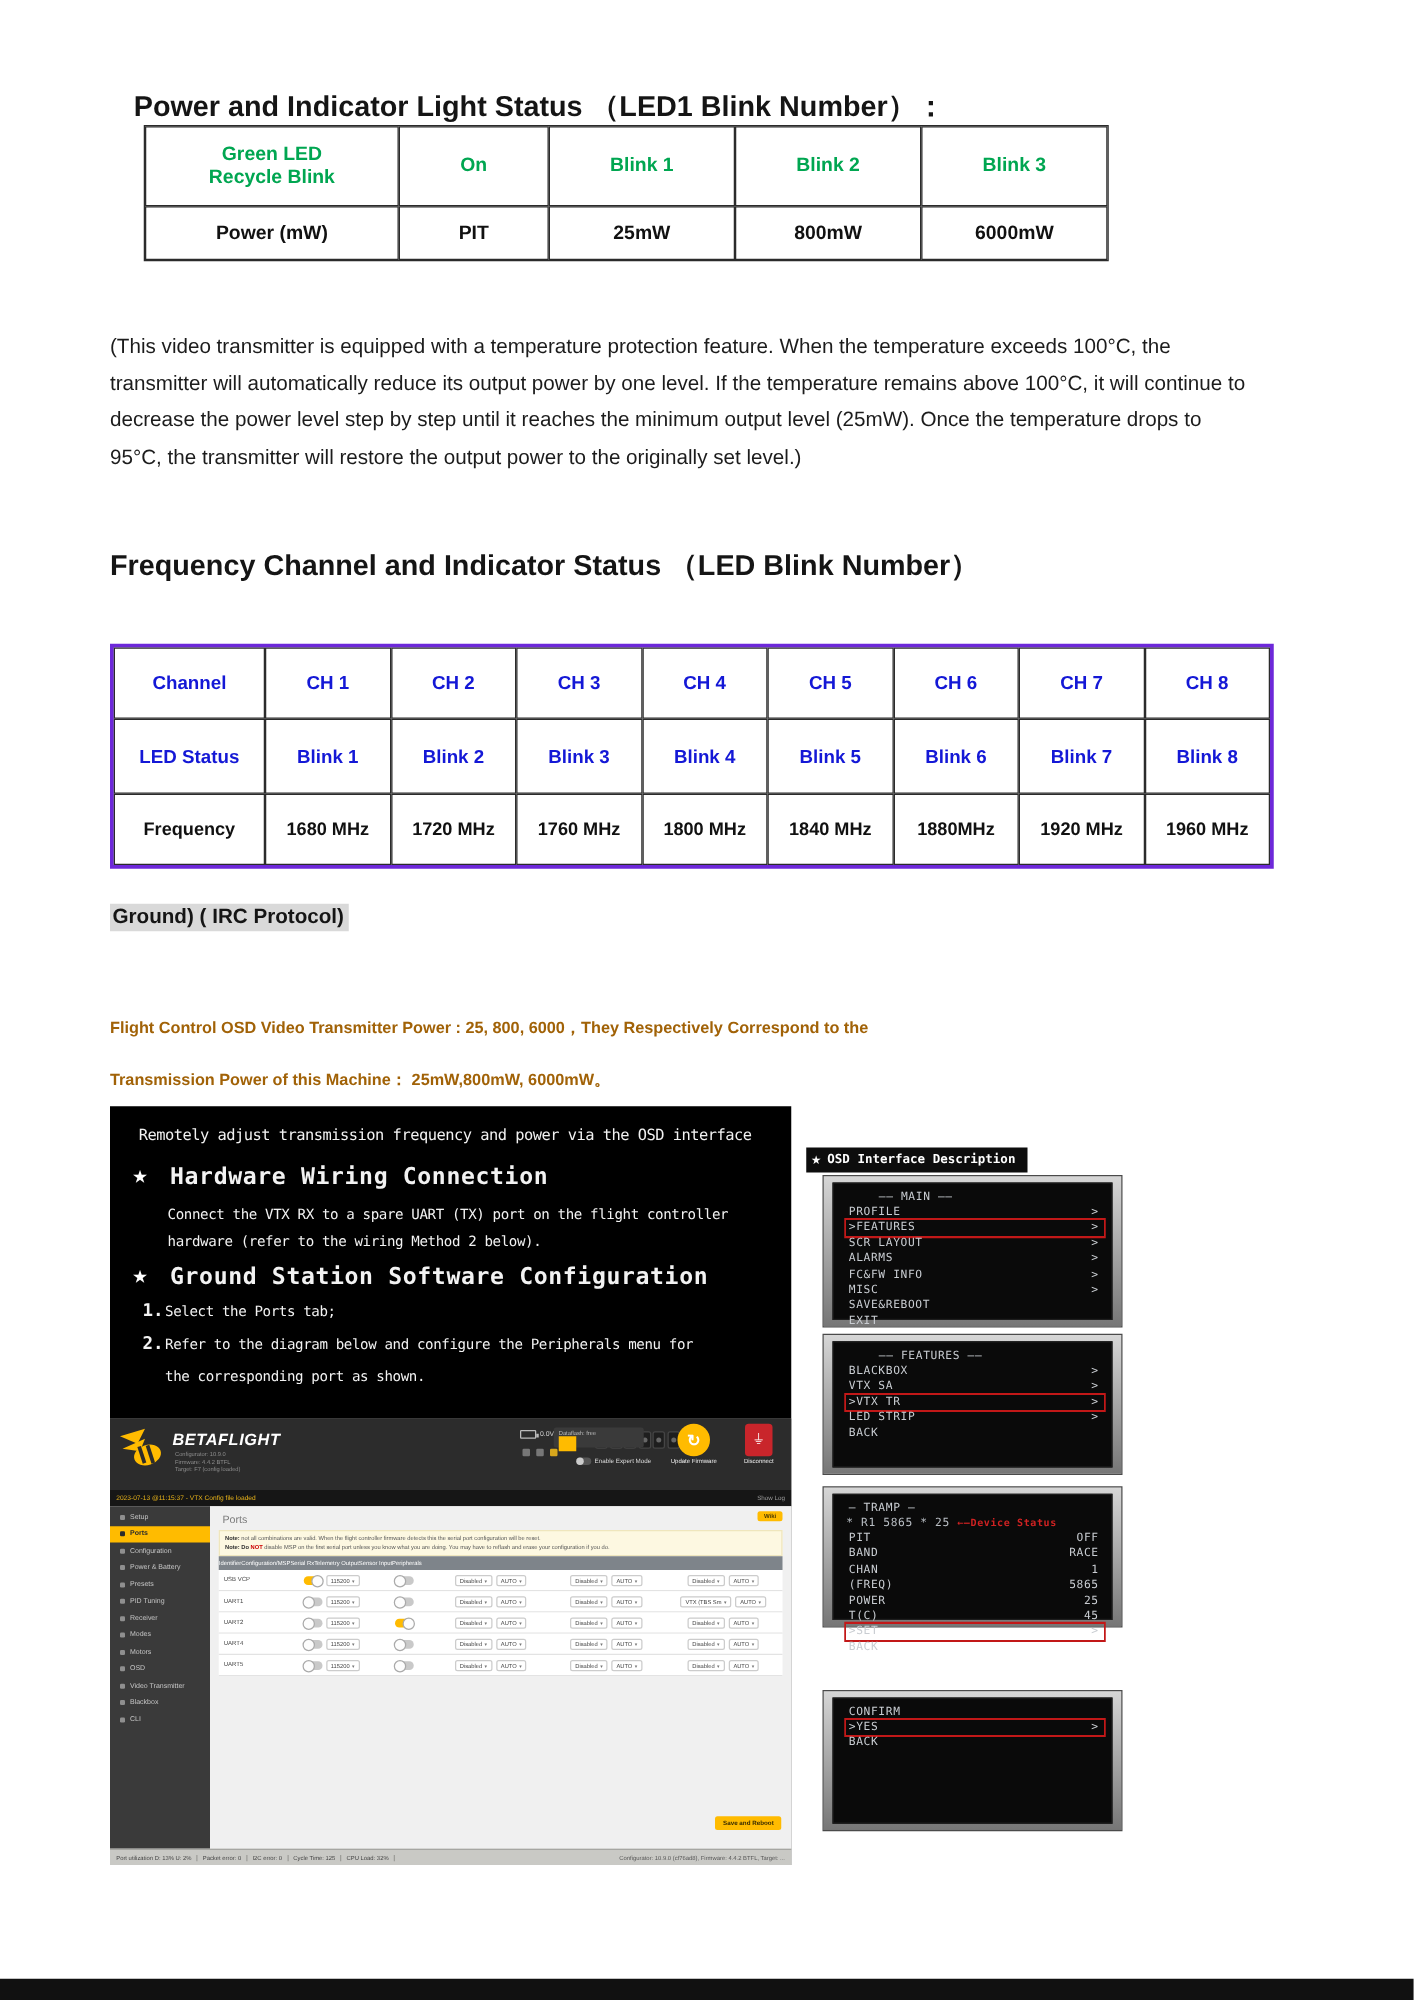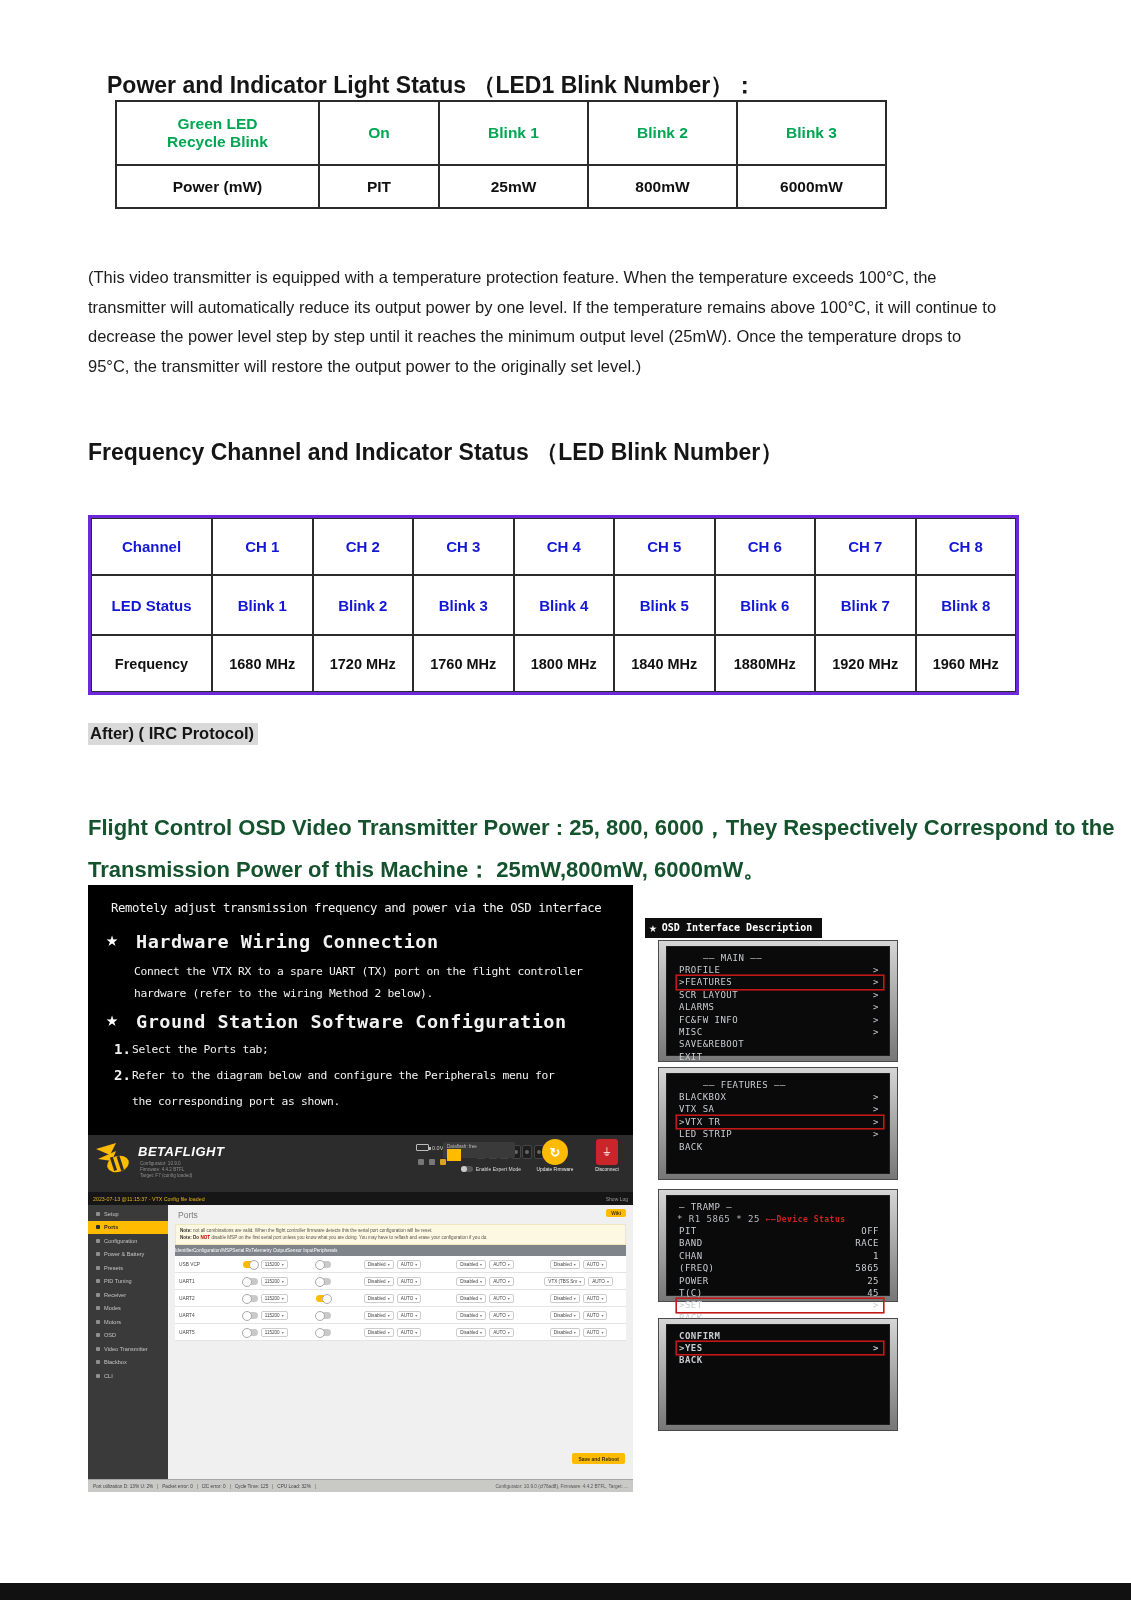--- a/index.html
+++ b/index.html
@@ -2,21 +2,21 @@
 <html><head>
 <meta charset="utf-8">
 <style>
   * { margin:0; padding:0; box-sizing:border-box; }
   body { background:#fff; font-family:"Liberation Sans", sans-serif; }
   #page { position:relative; width:1131px; height:1600px; background:#fff; overflow:hidden; }
 
   
   .h1 { position:absolute; font-weight:bold; font-size:23px; color:#151515; }
   .para { position:absolute; font-size:16.5px; line-height:29.5px; color:#1c1c1c; }
-  .bold-para { position:absolute; font-weight:bold; font-size:22px; color:#14532d; }
+  .bold-para { position:absolute; font-weight:bold; font-size:13px; color:#a16207; }
   .hl-line { display:table; background:#d9d9d9; padding:1px 4px 2px 2px; margin-bottom:16px; font-weight:bold; font-size:16.5px; color:#151515; }
 
   
   .ptable { position:absolute; left:115px; top:100px; border:1.5px solid #2b2b2b; }
   .pt-row { display:flex; }
   .pt-cell { border:1px solid #2b2b2b; display:flex; flex-direction:column; align-items:center; justify-content:center; font-weight:bold; font-size:15.5px; }
   .pt-head .pt-cell { color:#00A651; height:64px; }
   .pt-data .pt-cell { color:#111; height:43px; }
   .w1{width:203px;} .w2{width:120px;} .w3{width:149px;}
 
@@ -176,21 +176,21 @@
         <div class="ft-cell">1760 MHz</div>
         <div class="ft-cell">1800 MHz</div>
         <div class="ft-cell">1840 MHz</div>
         <div class="ft-cell">1880MHz</div>
         <div class="ft-cell">1920 MHz</div>
         <div class="ft-cell">1960 MHz</div>
       </div>
   </div>
 
   <div style="position:absolute; left:88px; top:723px;">
-    <span class="hl-line">After) ( IRC Protocol)</span>
+    <span class="hl-line">Ground) ( IRC Protocol)</span>
   </div>
 
   <div class="bold-para" style="left:88px; top:813px;">Flight Control OSD Video Transmitter Power : 25, 800, 6000，They Respectively Correspond to the</div>
   <div class="bold-para" style="left:88px; top:855px;">Transmission Power of this Machine：  25mW,800mW, 6000mW。</div>
 
   <div class="blackpanel">
     <div class="bp-intro">Remotely adjust transmission frequency and power via the OSD interface</div>
     <span class="bp-star" style="left:18px; top:42px;">★</span>
     <div class="bp-title" style="left:48px; top:46px;">Hardware Wiring Connection</div>
     <div class="bp-sub" style="left:46px; top:80px;">Connect the VTX RX to a spare UART (TX) port on the flight controller</div>
@@ -701,21 +701,21 @@
         </div>
           <div class="osd-row">
           <span>BACK</span>
           <span></span>
         </div>
         </div>
     </div>
   </div>
 
 
-  <div class="osd-panel" style="top:1318px; height:113px;font-weight:bold;">
+  <div class="osd-panel" style="top:1352px; height:113px;">
     <div class="osd-screen">
       <div class="osd-title flush">CONFIRM</div>
       <div>
 
       <div class="osd-row sel">
           <span>&gt;YES</span>
           <span>&gt;</span>
         </div>
           <div class="osd-row">
           <span>BACK</span>

